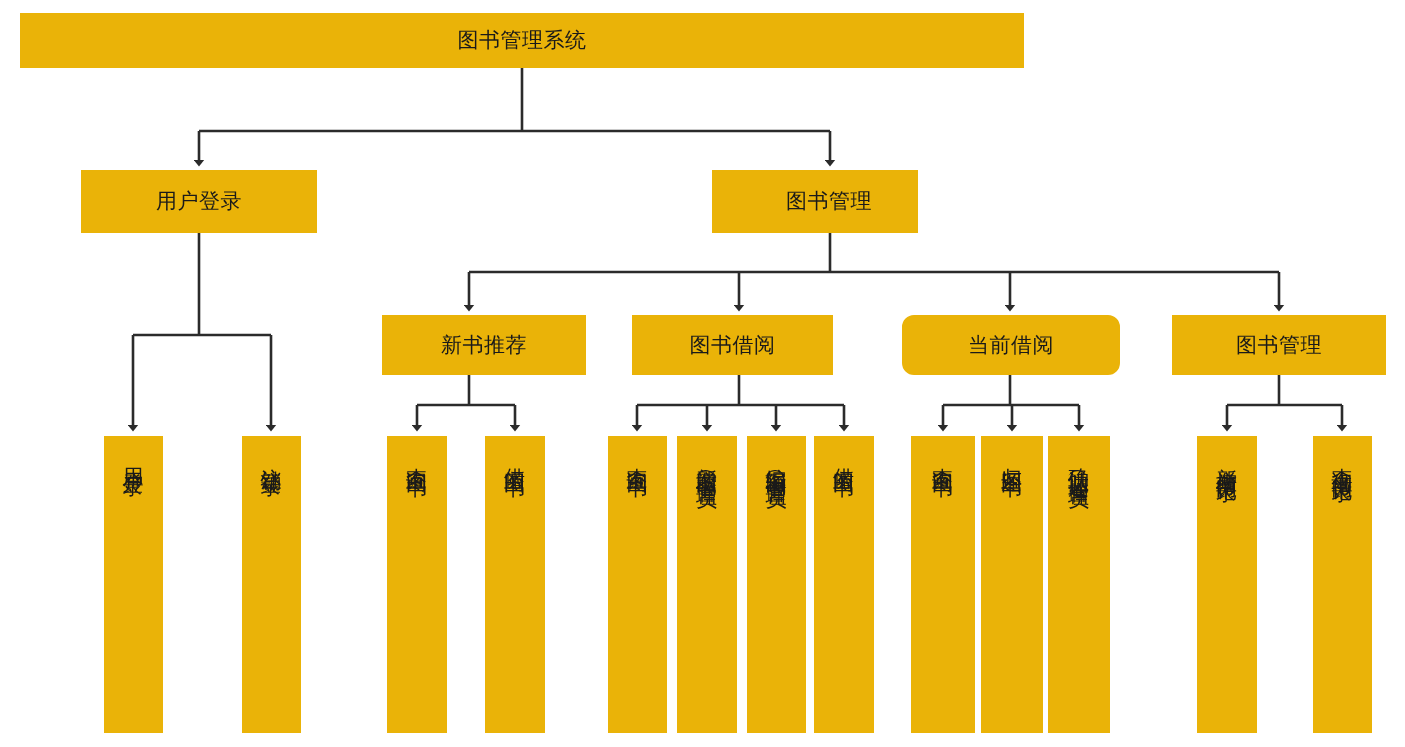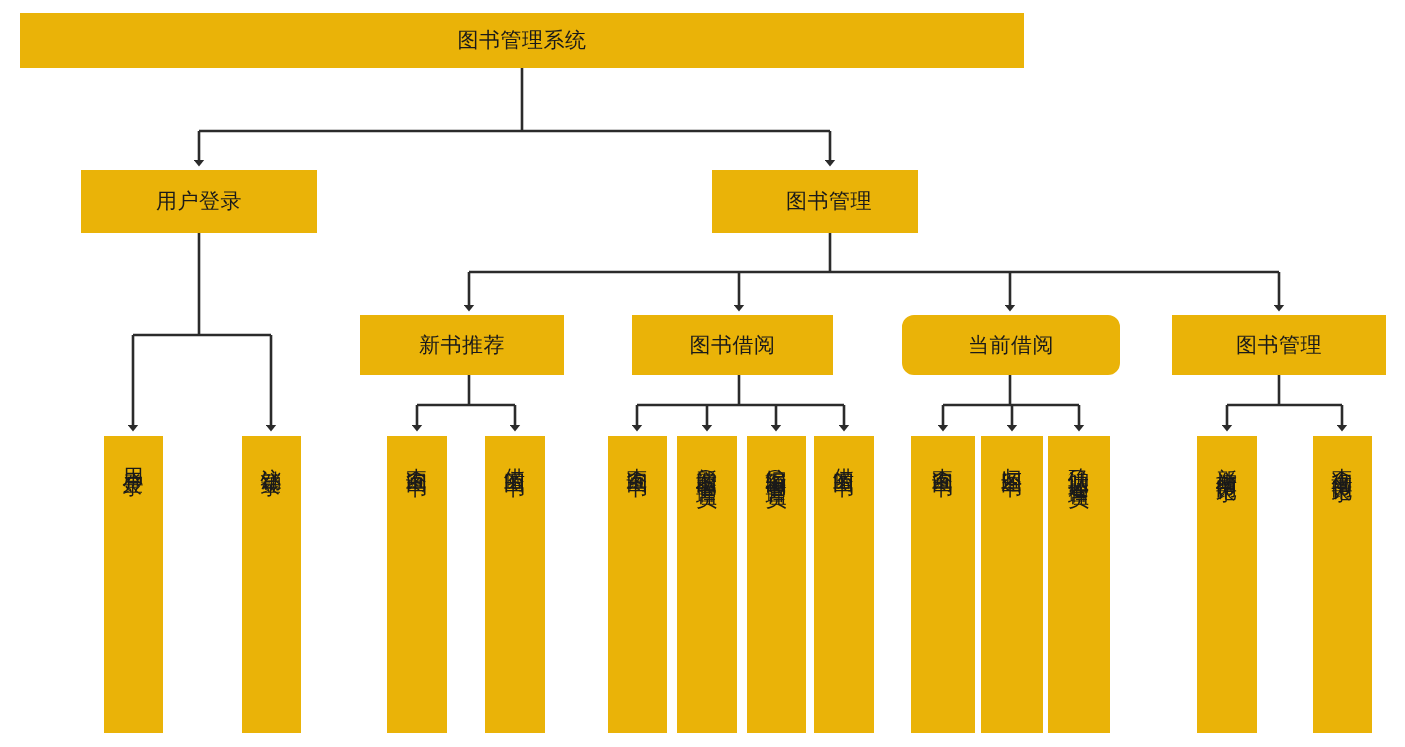--- a/index.html
+++ b/index.html
@@ -131,21 +131,21 @@
     <span class="lbl">图书管理系统</span>
   </div>
 
   <div class="node node-mid" style="left:81px; top:170px; width:236px; height:63px;">
     <span class="lbl">用户登录</span>
   </div>
   <div class="node node-mid" style="left:712px; top:170px; width:206px; height:63px;padding-left:28px;">
     <span class="lbl">图书管理</span>
   </div>
 
-  <div class="node node-mid" style="left:360px; top:315px; width:204px; height:60px;">
+  <div class="node node-mid" style="left:382px; top:315px; width:204px; height:60px;">
     <span class="lbl">新书推荐</span>
   </div>
   <div class="node node-mid" style="left:632px; top:315px; width:201px; height:60px;">
     <span class="lbl">图书借阅</span>
   </div>
   <div class="node node-mid" style="left:902px; top:315px; width:218px; height:60px;border-radius:12px;">
     <span class="lbl">当前借阅</span>
   </div>
   <div class="node node-mid" style="left:1172px; top:315px; width:214px; height:60px;">
     <span class="lbl">图书管理</span>

